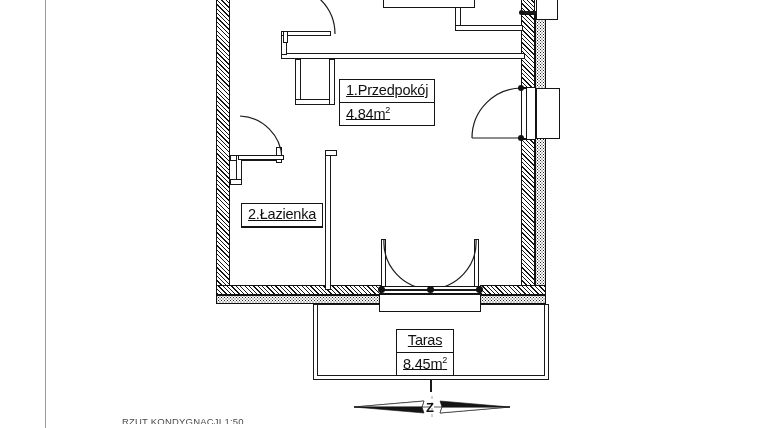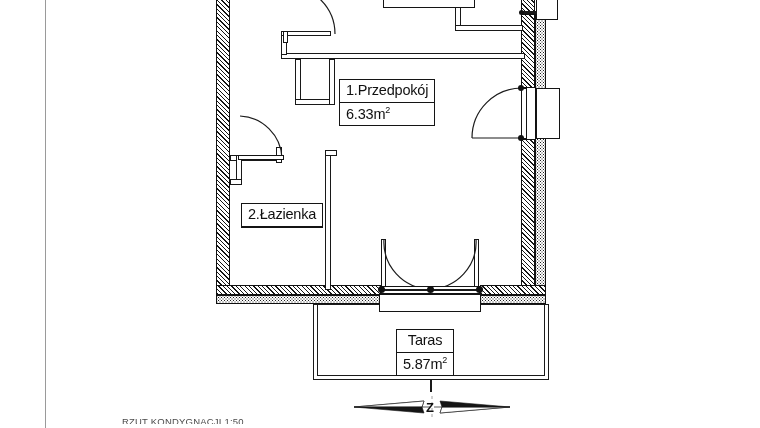--- a/index.html
+++ b/index.html
@@ -99,20 +99,21 @@
   .room-label {
     position: absolute;
     background: #ffffff;
     border: 1.4px solid #141414;
     box-sizing: border-box;
     display: flex;
     flex-direction: column;
     text-align: center;
     color: #101010;
     line-height: 1;
+    text-decoration: underline;
   }
   .room-label .rl-name {
     padding: 3px 6px 4px 6px;
     border-bottom: 1.4px solid #141414;
     white-space: nowrap;
     font-size: 14.5px;
     letter-spacing: -0.2px;
   }
   .room-label .rl-area {
     padding: 3px 6px 4px 6px;
@@ -267,31 +268,31 @@
 
   <div class="terrace-outline" style="left:313px; top:304px; width:236px; height:76px;"></div>
   <div class="terrace-outline" style="left:317px; top:304px; width:228px; height:72px;"></div>
 
   <div class="ln" style="left:430px; top:380px; width:1.5px; height:12px;"></div>
 
   <div class="frame" style="left:379px; top:294px; width:102px; height:18px;"></div>
 
   <div class="room-label" style="left:339px; top:79px;">
     <div class="rl-name">1.Przedpokój</div>
-    <div class="rl-area"><span>6.33m</span><span class="sup">2</span></div>
+    <div class="rl-area"><span>4.84m</span><span class="sup">2</span></div>
   </div>
 
   <div class="room-label" style="left:241px; top:203px;justify-content:center;">
     <div class="rl-name">2.Łazienka</div>
   </div>
 
 
   <div class="room-label" style="left:396px; top:329px;">
     <div class="rl-name">Taras</div>
-    <div class="rl-area center"><span>5.87m</span><span class="sup">2</span></div>
+    <div class="rl-area center"><span>8.45m</span><span class="sup">2</span></div>
   </div>
 
   <div class="compass" style="left:352px; top:396px; width:160px; height:24px;">
     <svg width="160" height="24" viewBox="0 0 160 24">
 
       <path d="M 2 11 L 72 5 L 70 11 L 72 17 Z" fill="#151515" stroke="#151515" stroke-width="0.6"></path>
       <path d="M 2 11 L 72 5 L 70 11 Z" fill="#ffffff" stroke="#151515" stroke-width="0.6"></path>
       <line x1="2" y1="11" x2="78" y2="11" stroke="#151515" stroke-width="0.7"></line>
 
       <path d="M 158 11 L 88 5 L 90 11 L 88 17 Z" fill="#151515" stroke="#151515" stroke-width="0.6"></path>

